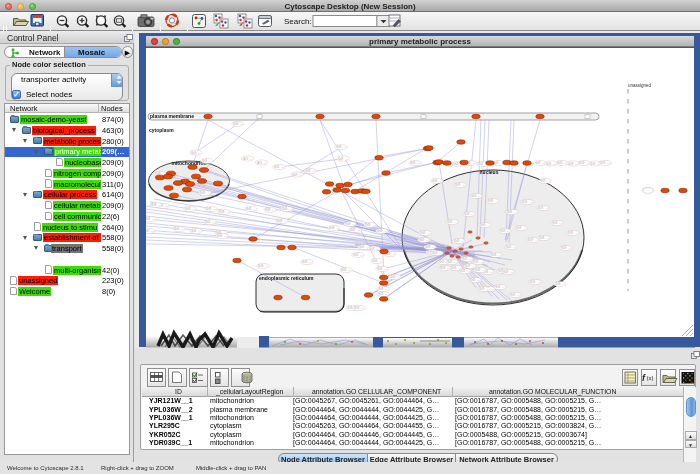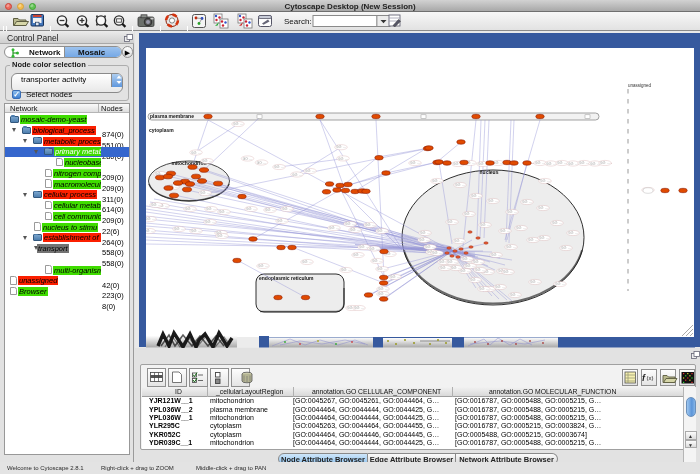--- a/index.html
+++ b/index.html
@@ -12,31 +12,31 @@
 #leftpanel{left:0;top:31px;width:134px;height:431px;background:#e2e2e2;border-right:1px solid #9a9a9a;}
 .ptitle{height:13px;background:linear-gradient(#ececec,#cfcfcf);border-bottom:1px solid #a8a8a8;font-size:8.5px;color:#1a1a1a;}
 #cptitle{left:0;top:0;width:134px;}
 .ptitle span{position:absolute;left:7px;top:2px;}
 #tabpill{left:4px;top:15px;width:118px;height:12px;background:#fff;border:1px solid #8f8f8f;border-radius:7px;overflow:hidden;}
 #mosaictab{left:59px;top:0px;width:59px;height:12px;background:linear-gradient(#9cc2ee,#6da3e4);border-left:1px solid #8f8f8f;}
 #tabpill .tx{font-size:8px;font-weight:bold;color:#111;top:1px;}
 #tabarrow{left:122px;top:15px;width:11px;height:12px;background:linear-gradient(#fff,#dcdcdc);border:1px solid #8f8f8f;border-radius:6px;font-size:7px;color:#000;text-align:center;line-height:12px;}
 #groupbox{left:5px;top:34px;width:124px;height:36px;border:1px solid #adadad;border-radius:3px;}
 #grouplabel{left:10px;top:29px;background:#e2e2e2;padding:0 2px;font-size:7.5px;font-weight:bold;color:#1a1a1a;}
-#combo{left:11px;top:42px;width:112px;height:20px;background:linear-gradient(#fff,#e8e8e8);border:1px solid #8a8a8a;border-radius:6px;overflow:hidden;}
+#combo{left:11px;top:42px;width:112px;height:28px;background:linear-gradient(#fff,#e8e8e8);border:1px solid #8a8a8a;border-radius:6px;overflow:hidden;}
 #combo .ctx{left:9px;top:1px;font-size:8px;color:#000;}
 #combocap{left:99px;top:-1px;width:14px;height:14px;background:linear-gradient(#b4d2f2,#5f97dd);border-left:1px solid #8a8a8a;}
 #checkbox{left:12px;top:59px;width:9px;height:9px;border-radius:2px;background:linear-gradient(#8fc0ef,#3d7fd2);border:1px solid #3a6db4;color:#fff;font-size:8px;line-height:8px;text-align:center;font-weight:bold;}
 #checklabel{left:26px;top:59px;font-size:8px;color:#000;}
 #treebox{left:4px;top:72px;width:126px;height:352px;background:#fff;border:1px solid #989898;}
 #treehead{left:0;top:0;width:124px;height:9px;background:linear-gradient(#fafafa,#dedede);border-bottom:1px solid #b5b5b5;}
 #treehead .h{font-size:7.5px;color:#111;top:0px;}
 .trow{left:0;width:124px;height:10.75px;}
-.tlab{position:absolute;top:0.8px;font-size:7.5px;line-height:9px;color:#000;padding:0 1px;white-space:nowrap;overflow:hidden;font-style:italic;}
-.tcnt{position:absolute;left:97px;top:0.8px;font-size:7.5px;line-height:9px;color:#000;margin-top:15px;}
+.tlab{position:absolute;top:0.8px;font-size:7.5px;line-height:9px;color:#000;padding:0 1px;white-space:nowrap;overflow:hidden;}
+.tcnt{position:absolute;left:97px;top:0.8px;font-size:7.5px;line-height:9px;color:#000;}
 .arr{position:absolute;top:3px;width:0;height:0;border-left:2.8px solid transparent;border-right:2.8px solid transparent;border-top:4px solid #555;}
 .fold{position:absolute;top:1.5px;width:9px;height:7px;background:linear-gradient(#7aa4cc,#4d7eae);border:0.5px solid #33587e;border-radius:1px;}
 .fold:before{content:"";position:absolute;left:0;top:-1.5px;width:4px;height:1.5px;background:#4d7eae;border-radius:1px 1px 0 0;}
 .file{position:absolute;top:0.7px;width:7px;height:8.5px;background:#fff;border:0.6px solid #9a9a9a;border-radius:0 2.5px 0 0;}
 #desktop{left:135px;top:31px;width:565px;height:317px;background:#e9e9e9;}
 #frame{left:4px;top:2px;width:561px;height:314px;background:#36599e;}
 #ftitlebar{left:7px;top:3px;width:548px;height:11px;background:linear-gradient(#d9d9d9,#b3b3b3);border-bottom:1px solid #7a7a7a;}
 #ftitle{width:548px;text-align:center;font-size:8px;font-weight:bold;color:#222;top:1px;}
 #fcanvas{left:7px;top:15px;width:548px;height:289px;background:#fff;}
 #statusbar{left:0;top:462px;width:700px;height:12px;background:#e3e3e3;font-size:6px;color:#2a2a2a;}
@@ -197,33 +197,33 @@
       </div>
 <div class="abs trow" style="top:10.30px;">
 <div class="fold" style="left:5px;"></div>
 <div class="tlab" style="left:15px;background:#3fdc00;color:#000;max-width:81px;">mosaic-demo-yeast</div>
 <div class="tcnt" style="color:#000;">874(0)</div>
 </div>
 <div class="abs trow" style="top:21.05px;">
 <div class="arr" style="left:7px;"></div>
 <div class="fold" style="left:17px;"></div>
 <div class="tlab" style="left:27px;background:#fb1f00;color:#000;max-width:69px;">biological_process</div>
-<div class="tcnt" style="color:#000;">551(0)</div>
+<div class="tcnt" style="color:#000;">463(0)</div>
 </div>
 <div class="abs trow" style="top:31.80px;">
 <div class="arr" style="left:18px;"></div>
 <div class="fold" style="left:28px;"></div>
 <div class="tlab" style="left:38px;background:#fb1f00;color:#000;max-width:58px;">metabolic process</div>
 <div class="tcnt" style="color:#000;">280(0)</div>
 </div>
 <div class="abs trow" style="top:42.55px;background:#3566cd;">
 <div class="arr" style="left:29px;"></div>
 <div class="fold" style="left:39px;"></div>
 <div class="tlab" style="left:49px;background:#3fdc00;color:#fff;max-width:47px;">primary metabol</div>
-<div class="tcnt" style="color:#fff;">209(…</div>
+<div class="tcnt" style="color:#fff;font-weight:bold;">209(…</div>
 </div>
 <div class="abs trow" style="top:53.30px;">
 <div class="file" style="left:51px;"></div>
 <div class="tlab" style="left:59px;background:#3fdc00;color:#000;max-width:37px;">nucleobase-co</div>
 <div class="tcnt" style="color:#000;">209(0)</div>
 </div>
 <div class="abs trow" style="top:64.05px;">
 <div class="file" style="left:40px;"></div>
 <div class="tlab" style="left:48px;background:#3fdc00;color:#000;max-width:48px;">nitrogen compou</div>
 <div class="tcnt" style="color:#000;">209(0)</div>
@@ -256,42 +256,48 @@
 </div>
 <div class="abs trow" style="top:128.55px;">
 <div class="arr" style="left:18px;"></div>
 <div class="fold" style="left:28px;"></div>
 <div class="tlab" style="left:38px;background:#fb1f00;color:#000;max-width:58px;">establishment of lo</div>
 <div class="tcnt" style="color:#000;">558(0)</div>
 </div>
 <div class="abs trow" style="top:139.30px;">
 <div class="arr" style="left:29px;"></div>
 <div class="fold" style="left:39px;"></div>
-<div class="tlab" style="left:32px;background:#737373;color:#000;max-width:47px;text-align:right;">transport</div>
+<div class="tlab" style="left:46px;background:#737373;color:#000;max-width:47px;text-align:right;">transport</div>
 <div class="tcnt" style="color:#000;">558(0)</div>
 </div>
 <div class="abs trow" style="top:160.80px;">
 <div class="file" style="left:40px;"></div>
 <div class="tlab" style="left:48px;background:#3fdc00;color:#000;max-width:48px;">multi-organism pro</div>
 <div class="tcnt" style="color:#000;">42(0)</div>
 </div>
 <div class="abs trow" style="top:171.55px;">
 <div class="file" style="left:5px;"></div>
 <div class="tlab" style="left:13px;background:#fb1f00;color:#000;max-width:83px;">unassigned</div>
 <div class="tcnt" style="color:#000;">223(0)</div>
 </div>
 <div class="abs trow" style="top:182.30px;">
 <div class="file" style="left:5px;"></div>
-<div class="tlab" style="left:13px;background:#3fdc00;color:#000;max-width:83px;">Browser</div>
+<div class="tlab" style="left:13px;background:#3fdc00;color:#000;max-width:83px;">Welcome</div>
 <div class="tcnt" style="color:#000;">8(0)</div>
 </div>
 </div>
 </div>
 <div id="desktop" class="abs">
 <div id="frame" class="abs">
+<div id="ftitlebar" class="abs">
+        <div class="abs" id="ftitle">primary metabolic process</div>
+<div class="abs" style="left:5px;top:2px;width:6.5px;height:6.5px;border-radius:50%;background:#e0443e;border:0.5px solid #a02a24;"></div>
+<div class="abs" style="left:16px;top:2px;width:6.5px;height:6.5px;border-radius:50%;background:#e9a33b;border:0.5px solid #b57b23;"></div>
+<div class="abs" style="left:27px;top:2px;width:6.5px;height:6.5px;border-radius:50%;background:#4fb345;border:0.5px solid #33862c;"></div>
+</div>
 <svg id="fcanvas" class="abs" width="548" height="289" viewBox="146 48 548 289">
         <rect x="148" y="113" width="451" height="7" rx="3.5" fill="#f2f2f2" stroke="#8a8a8a" stroke-width="0.8"></rect>
         <text x="150" y="118.3" font-size="5" font-weight="bold" fill="#111">plasma membrane</text>
         <text x="149" y="131.5" font-size="5" font-weight="bold" fill="#111">cytoplasm</text>
         <ellipse cx="189" cy="181" rx="40.5" ry="20" fill="#ededed" stroke="#1a1a1a" stroke-width="0.8"></ellipse>
         <path d="M 149 184 A 40.5 20 0 0 0 229 184" fill="none" stroke="#111" stroke-width="1.6" opacity="0.55"></path>
         <text x="189" y="165" font-size="5" font-weight="bold" fill="#111" text-anchor="middle">mitochondrion</text>
         <ellipse cx="493" cy="237.5" rx="91" ry="67.5" fill="#ededed" stroke="#1a1a1a" stroke-width="0.9"></ellipse>
         <path d="M 404 250 A 91 67.5 0 0 0 582 250" fill="none" stroke="#111" stroke-width="1.8" opacity="0.6"></path>
         <text x="489" y="173.5" font-size="5" font-weight="bold" fill="#111" text-anchor="middle">nucleus</text>

